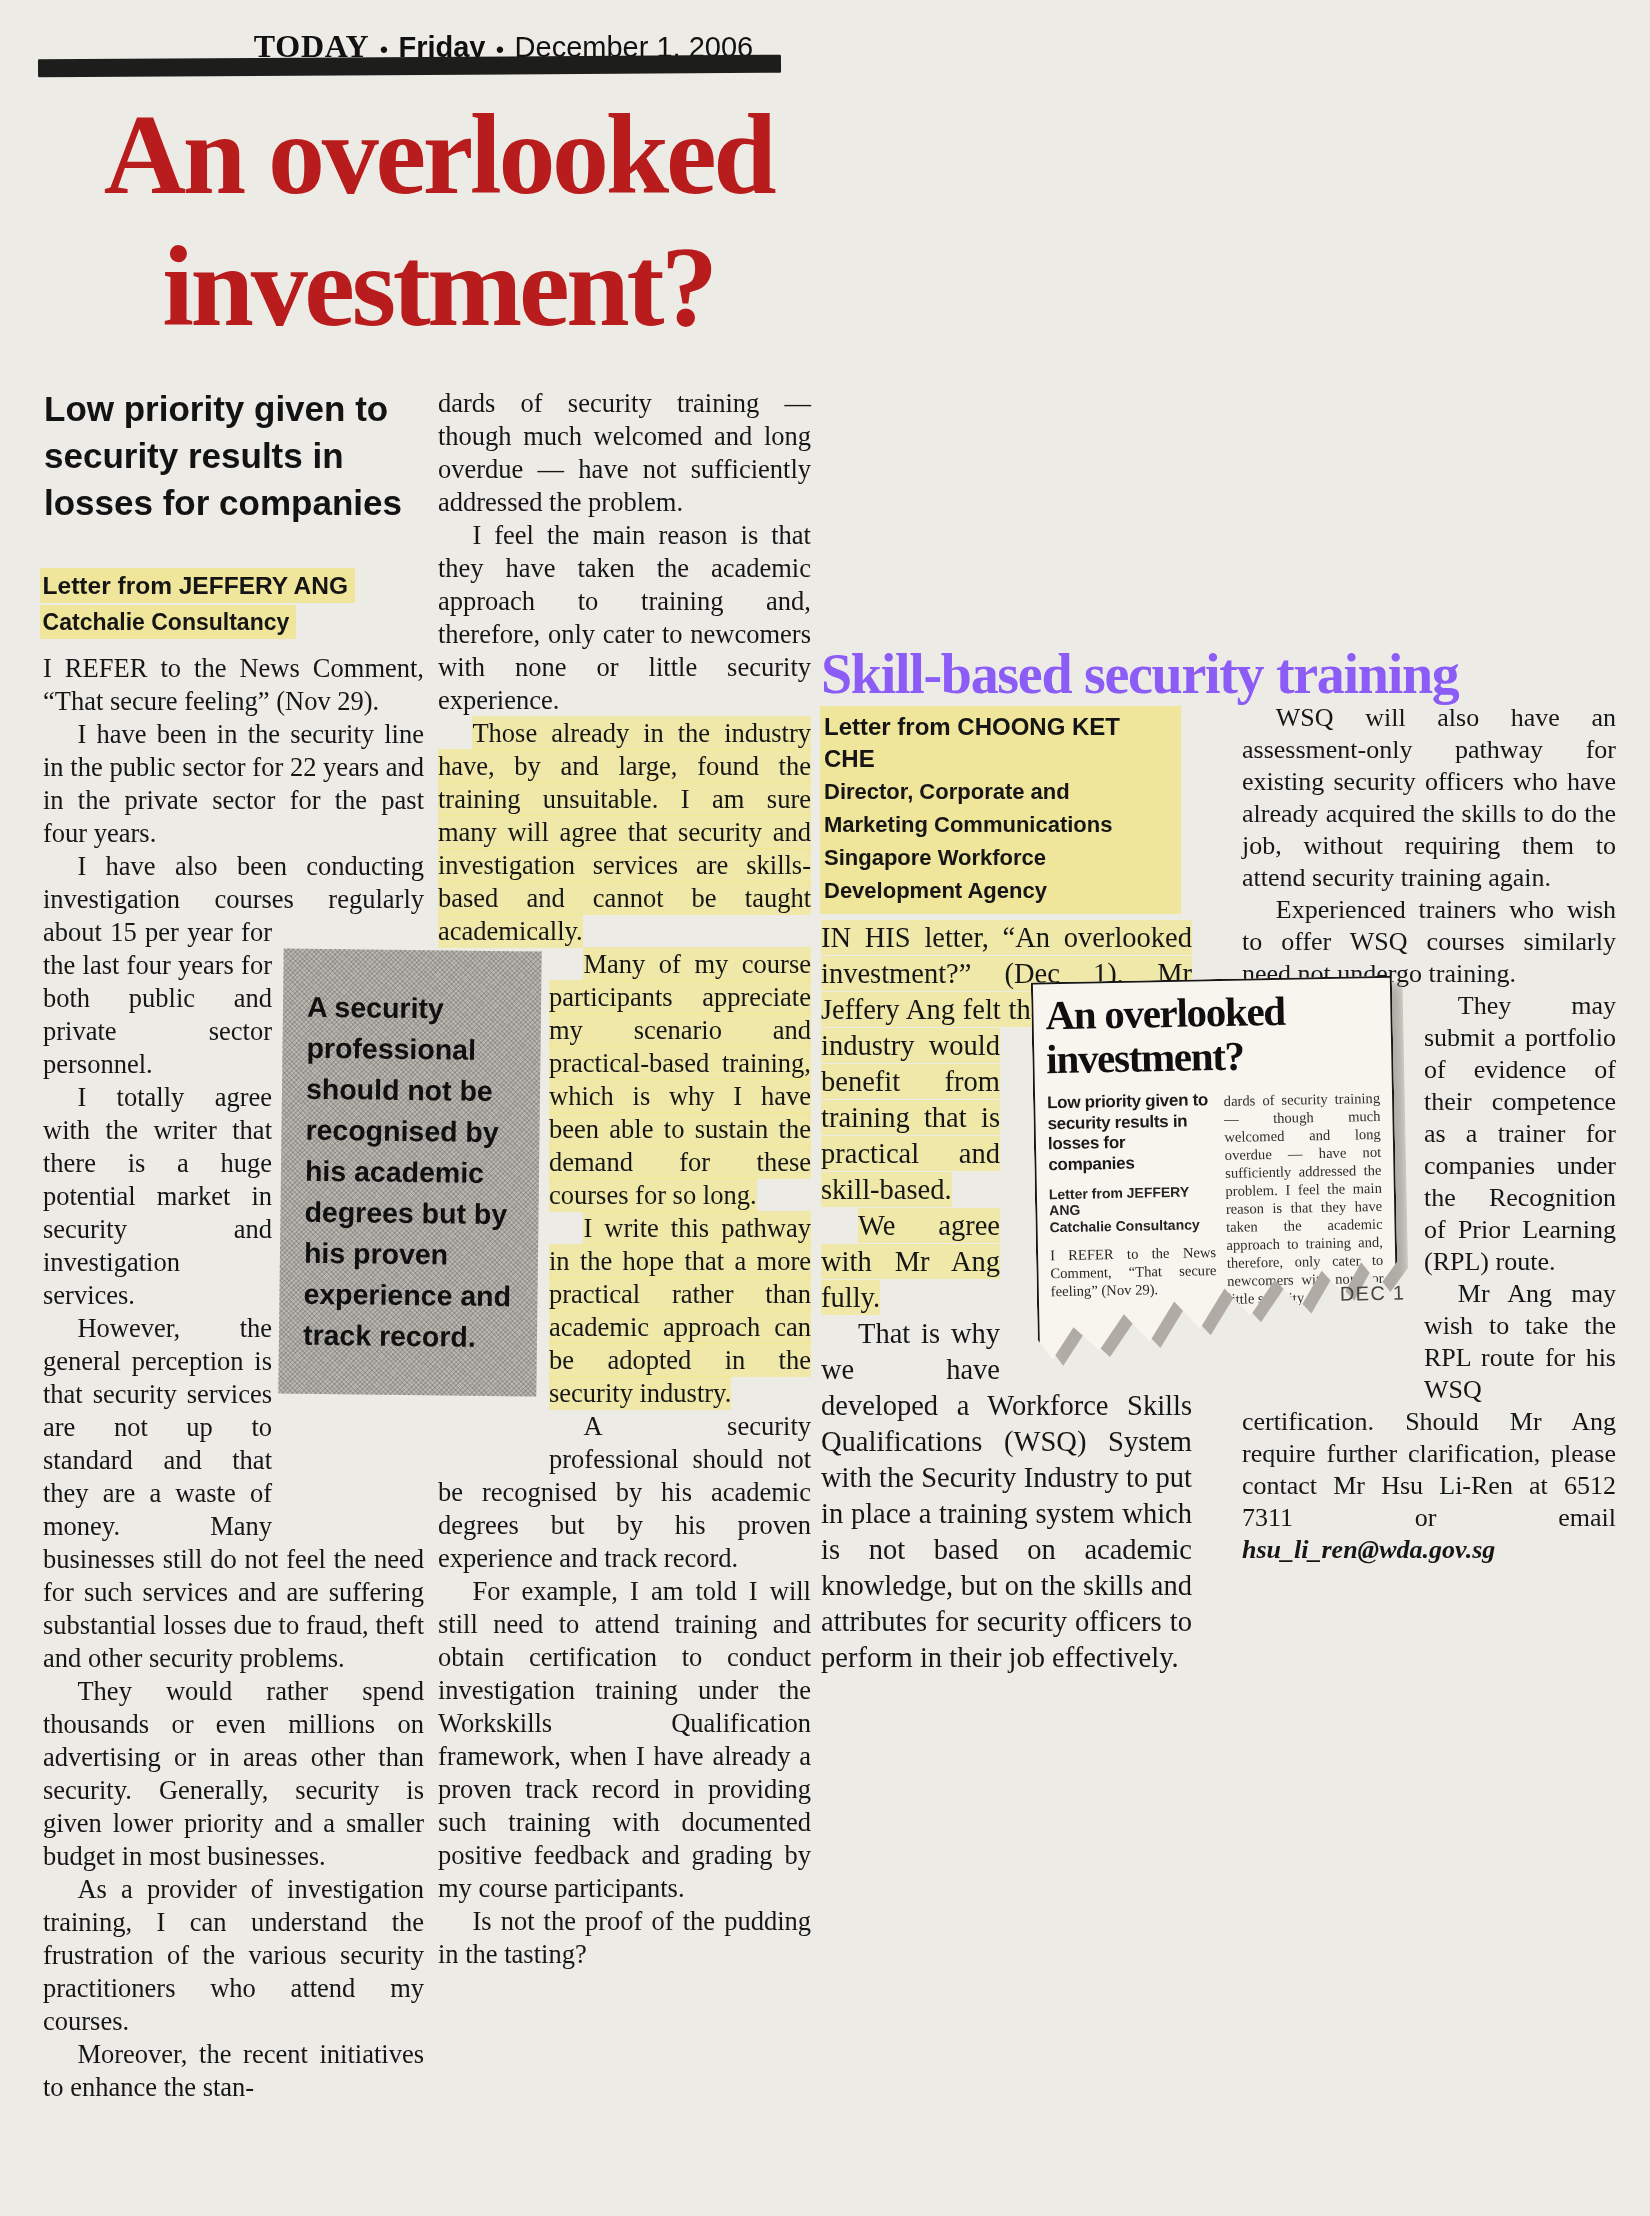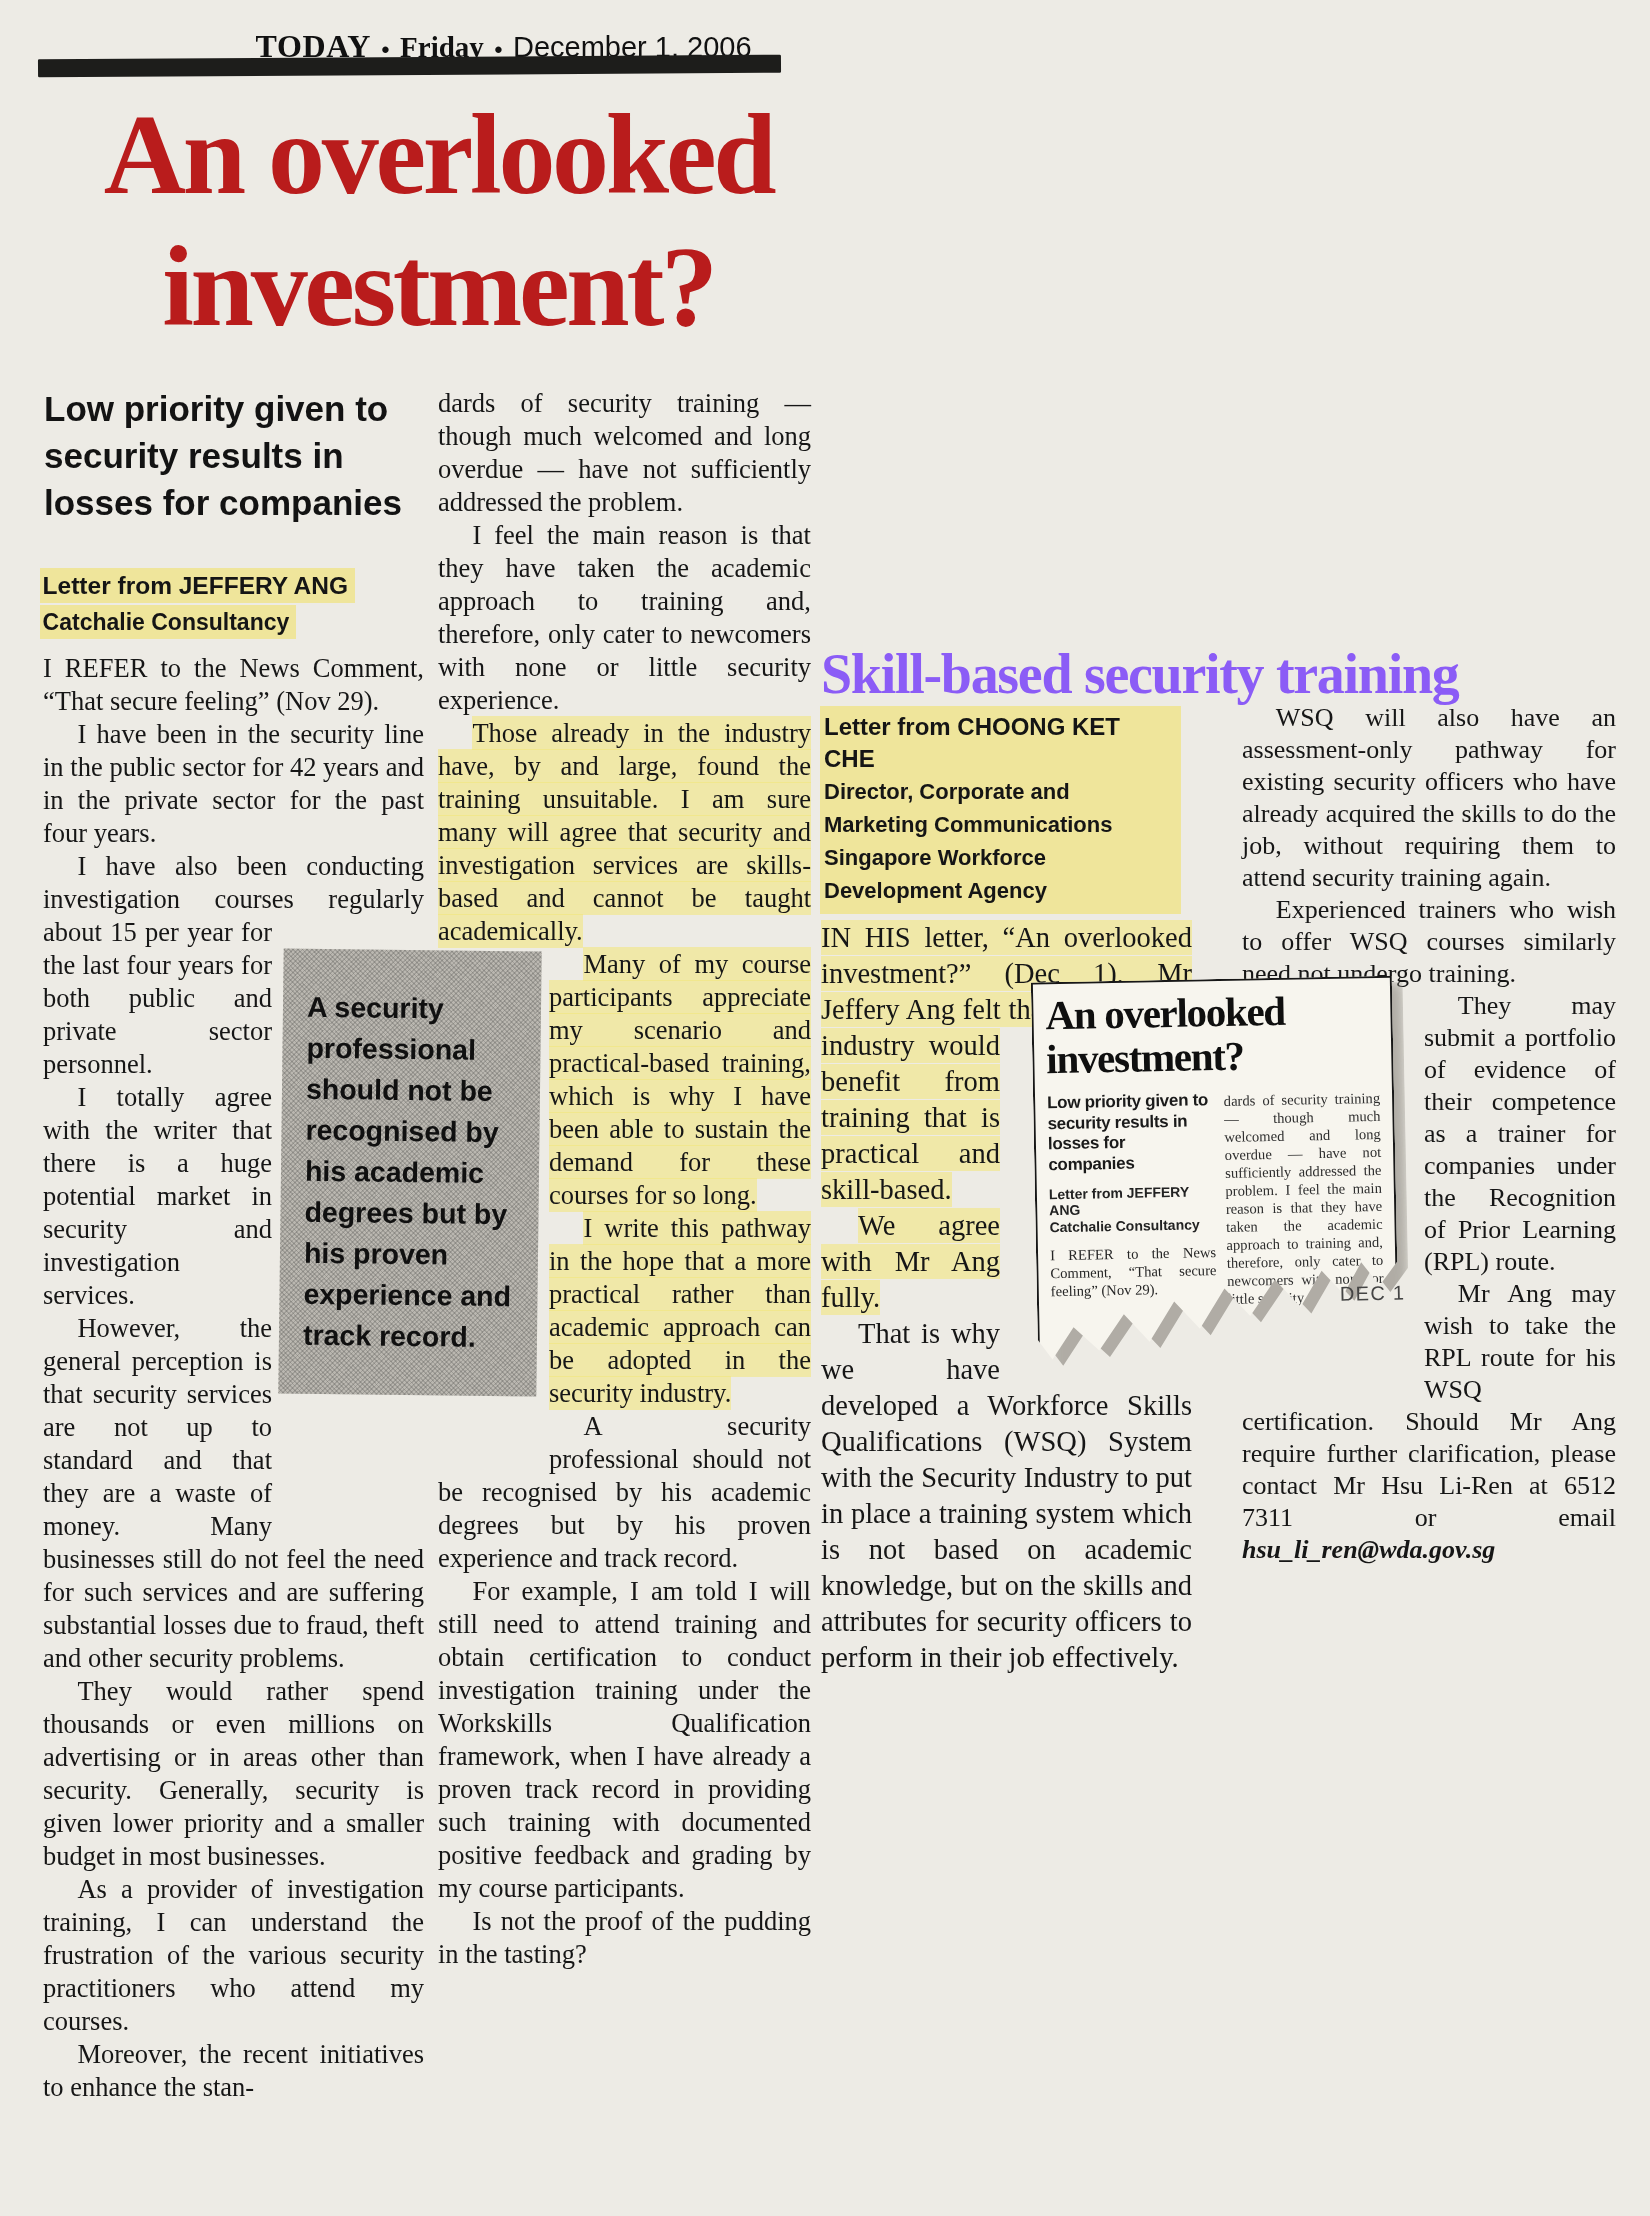--- a/index.html
+++ b/index.html
@@ -4,21 +4,21 @@
 <style>
   html,body{margin:0;padding:0;background:#e7e5df;}
   #page{position:relative;width:1651px;height:2216px;background:#edebe5;overflow:hidden;
         font-family:"Liberation Serif", serif;color:#161616;}
 
   
   .masthead{position:absolute;left:252px;top:8px;width:503px;display:flex;align-items:baseline;
             justify-content:center;gap:10.6px;white-space:nowrap;color:#111;}
   .mh-brand{font-family:"Liberation Serif",serif;font-weight:bold;font-size:32px;letter-spacing:0.7px;margin-top:20px;}
   .mh-sep{font-family:"Liberation Sans",sans-serif;font-weight:bold;font-size:22.5px;}
-  .mh-day{font-family:Liberation Serif, serif;font-weight:bold;font-size:29px;text-align:center;}
+  .mh-day{font-family:Liberation Sans, sans-serif;font-weight:bold;font-size:29px;text-align:center;}
   .mh-date{font-family:"Liberation Sans",sans-serif;font-size:29px;}
   .mast-bar{position:absolute;left:38px;top:57px;width:743px;height:18px;background:#1d1d1b;
             transform:rotate(-0.35deg);border-radius:1.3px;}
 
   
   .a1-headline{position:absolute;left:40px;top:81px;width:781px;
                font-weight:bold;font-size:114px;line-height:132px;letter-spacing:-3.3px;color:#b91c1c;margin:8px;text-align:center;}
   .h1line{display:block;}
   .a1-subhead{position:absolute;left:44px;top:385px;width:381px;
               font-family:"Liberation Sans",sans-serif;font-weight:bold;font-size:35px;line-height:47px;color:#131313;}
@@ -100,21 +100,21 @@
 
   <div class="byline a1-byline">
     <span class="bl-bg"><span>Letter from</span>&nbsp;<span>JEFFERY ANG</span></span><br>
     <span class="bl-bg org">Catchalie Consultancy</span>
   </div>
 
   <div class="col bodytext" style="left:43px;top:652px;width:381px;">
     <div class="fr0" style="height:268px;"></div>
     <div class="frb" style="width:152px;height:593px;"></div>
     <p class="ni">I REFER to the News Comment, “That secure feeling” (Nov 29).</p>
-    <p>I have been in the security line in the public sector for 42 years and in the private sector for the past four years.</p>
+    <p>I have been in the security line in the public sector for 22 years and in the private sector for the past four years.</p>
     <p>I have also been conducting investigation courses regularly about 15 per year for the last four years for both public and private sector personnel.</p>
     <p>I totally agree with the writer that there is a huge potential market in security and investigation services.</p>
     <p>However, the general perception is that security services are not up to standard and that they are a waste of money. Many businesses still do not feel the need for such services and are suffering substantial losses due to fraud, theft and other security problems.</p>
     <p>They would rather spend thousands or even millions on advertising or in areas other than security. Generally, security is given lower priority and a smaller budget in most businesses.</p>
     <p>As a provider of investigation training, I can understand the frustration of the various security practitioners who attend my courses.</p>
     <p>Moreover, the recent initiatives to enhance the stan-</p>
   </div>
 
   <div class="pullquote">
     <span>A security professional should not be recognised by his academic degrees but by his proven experience and track record.</span>

